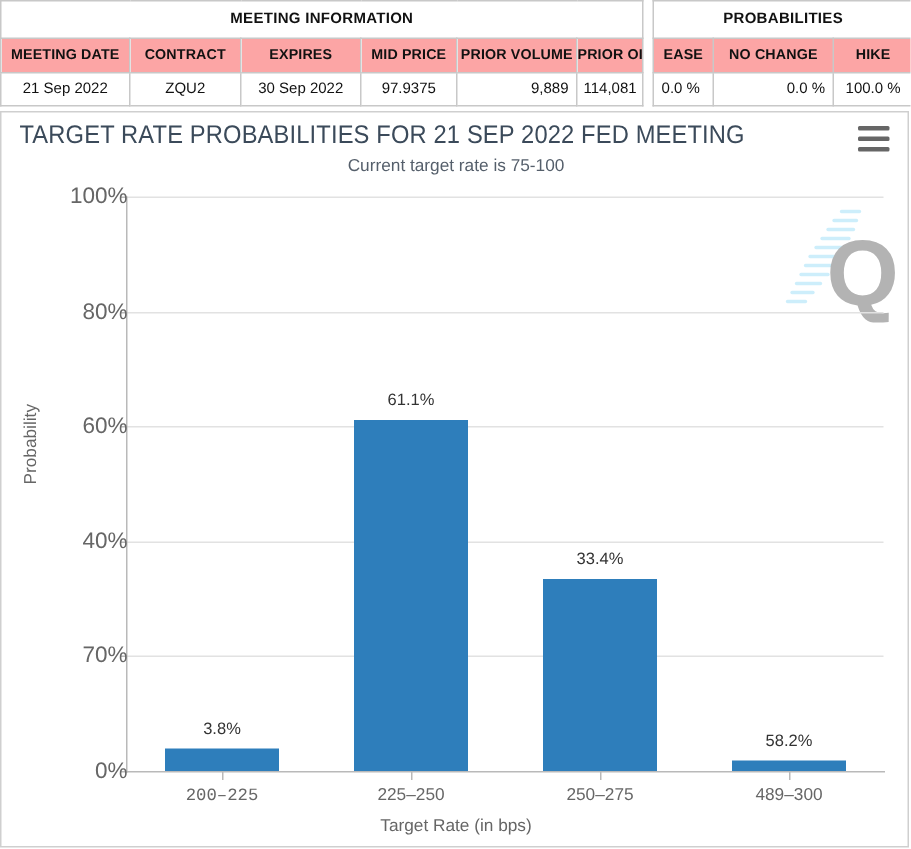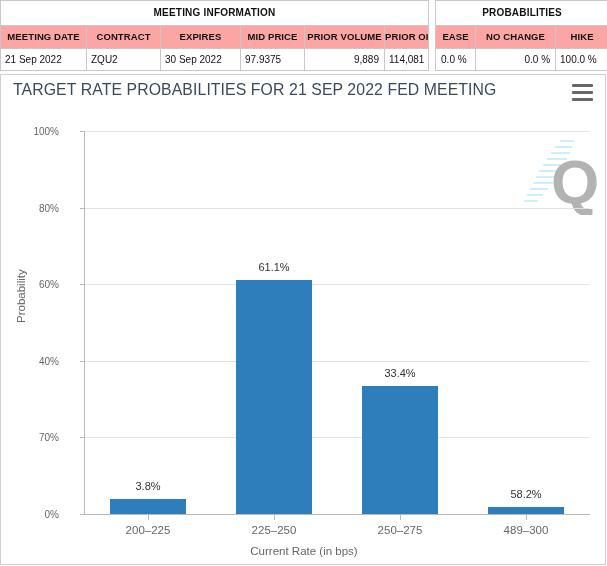--- a/index.html
+++ b/index.html
@@ -52,21 +52,21 @@
   }
   .tbl .colhead {
     font-weight: bold;
     text-align: center;
     font-size: 9.5px;
     letter-spacing: 0.1px;
     background: #fca5a5;
     height: 22px;
     line-height: 22px;
   }
-  .tbl td.c { padding: 0 4px; }
+  .tbl td.c { text-align: center; padding: 0 4px; }
   .tbl td.r { text-align: right;  padding: 0 5px; }
   .tbl td.l { text-align: left;   padding: 0 5px; }
 
   
   .chart-panel {
     position: absolute;
     left: 0px;
     top: 74px;
     width: 606px;
     height: 491px;
@@ -149,22 +149,22 @@
   .ytick-line {
     position: absolute;
     left: -5px;
     width: 5px;
     height: 1px;
     background: #b9b9b9;
   }
   .ytick-label {
     position: absolute;
     right: 100%;
-    margin-right: 26px;
-    font-size: 10px;
+    margin-right: 0;
+    font-size: 15px;
     color: #666666;
     white-space: nowrap;
     transform: translateY(-50%);
   }
   .xtick-line {
     position: absolute;
     top: 383px;
     width: 1px;
     height: 6px;
     background: #b9b9b9;
@@ -280,20 +280,21 @@
         <td class="c">100.0 %</td>
       </tr>
     </tbody>
   </table>
 </div>
 
 <div class="chart-panel">
 
   <div class="chart-title">TARGET RATE PROBABILITIES FOR 21 SEP 2022 FED MEETING</div>
 
+  <div class="chart-subtitle">Current target rate is 75-100</div>
 
   <div class="hamburger">
     <span></span>
     <span></span>
     <span></span>
   </div>
 
   <div class="watermark">
     <svg width="80" height="78" viewBox="0 0 80 78">
       <g stroke="#cdeefb" stroke-width="2.2" stroke-linecap="round">
@@ -308,21 +309,21 @@
         <line x1="31" y1="16" x2="48" y2="16"></line>
         <line x1="35" y1="10" x2="50" y2="10"></line>
         <line x1="40" y1="4" x2="52" y2="4"></line>
       </g>
       <text x="30" y="66" font-family="'Liberation Sans', sans-serif" font-size="62" font-weight="bold" fill="#b3b3b3">Q</text>
     </svg>
   </div>
 
   <div class="ylabel">Probability</div>
 
-  <div class="xlabel">Current Rate (in bps)</div>
+  <div class="xlabel">Target Rate (in bps)</div>
 
   <div class="plot" id="plot">
     <div class="axis-y"></div>
     <div class="axis-x"></div>
   <div class="ytick-line" style="top: 383px;"></div>
       <div class="ytick-label" style="top: 383px;">0%</div>
       <div class="gridline" style="top: 306.4px;"></div>
       <div class="ytick-line" style="top: 306.4px;"></div>
       <div class="ytick-label" style="top: 306.4px;">70%</div>
       <div class="gridline" style="top: 229.8px;"></div>
@@ -333,21 +334,21 @@
       <div class="ytick-label" style="top: 153.2px;">60%</div>
       <div class="gridline" style="top: 76.6px;"></div>
       <div class="ytick-line" style="top: 76.6px;"></div>
       <div class="ytick-label" style="top: 76.6px;">80%</div>
       <div class="gridline" style="top: 0px;"></div>
       <div class="ytick-line" style="top: 0px;"></div>
       <div class="ytick-label" style="top: 0px;">100%</div>
       <div class="bar" style="left: 25px; top: 368.446px; width: 76px; height: 14.554px; background: rgb(46, 126, 187);"></div>
       <div class="bar-label" style="left: 63px; top: 349.446px;">3.8%</div>
       <div class="xtick-line" style="left: 63px;"></div>
-      <div class="xtick-label" style="left: 63px;">200–225</div>
+      <div class="xtick-label" style="left: 63px; font-family: Liberation Mono, monospace;">200–225</div>
       <div class="bar" style="left: 151px; top: 148.987px; width: 76px; height: 234.013px; background: rgb(46, 126, 187);"></div>
       <div class="bar-label" style="left: 189px; top: 129.987px;">61.1%</div>
       <div class="xtick-line" style="left: 189px;"></div>
       <div class="xtick-label" style="left: 189px;">225–250</div>
       <div class="bar" style="left: 277px; top: 255.078px; width: 76px; height: 127.922px; background: rgb(46, 126, 187);"></div>
       <div class="bar-label" style="left: 315px; top: 236.078px;">33.4%</div>
       <div class="xtick-line" style="left: 315px;"></div>
       <div class="xtick-label" style="left: 315px;">250–275</div>
       <div class="bar" style="left: 403px; top: 376.489px; width: 76px; height: 6.511px; background: rgb(46, 126, 187);"></div>
       <div class="bar-label" style="left: 441px; top: 357.489px;">58.2%</div>

